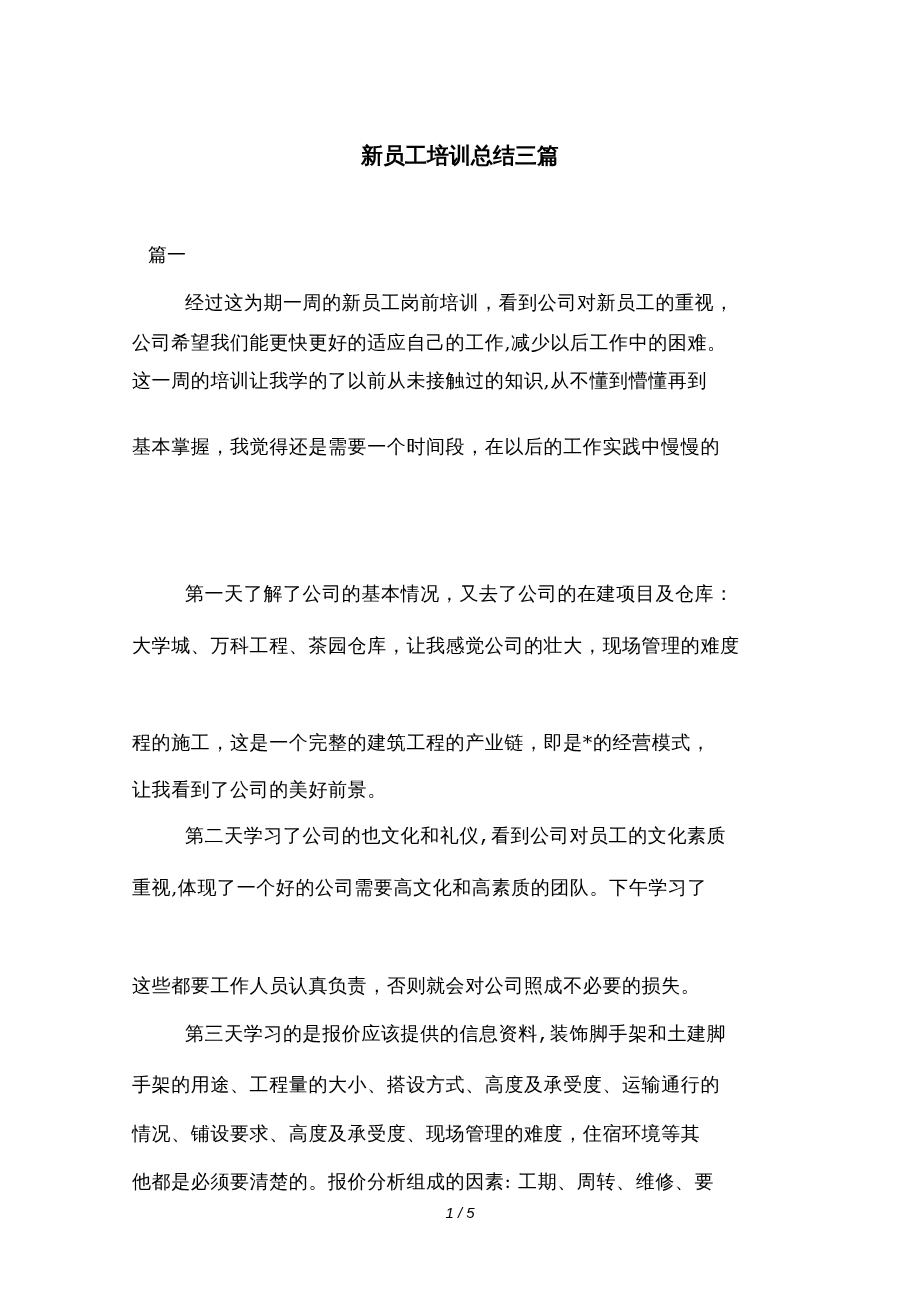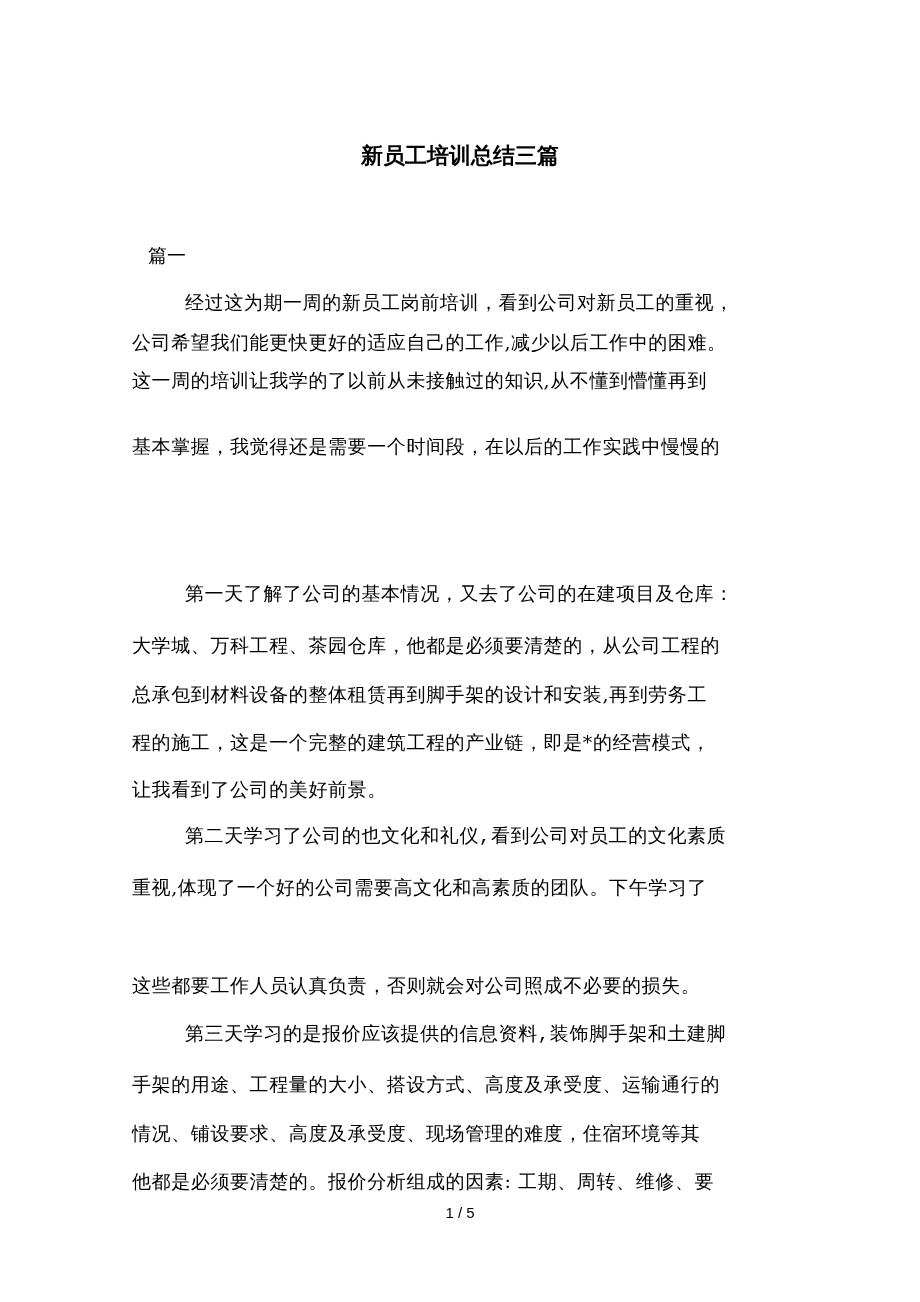--- a/index.html
+++ b/index.html
@@ -2,42 +2,41 @@
 <html><head>
 <meta charset="utf-8">
 <style>
   html, body { margin: 0; padding: 0; background: #ffffff; }
   body { width: 920px; height: 1302px; position: relative; overflow: hidden;
          font-family: "DejaVu Serif", "Liberation Serif", serif; color: #000; }
   .page { position: absolute; left: 0; top: 0; width: 920px; height: 1302px; background: #fff; }
   .title { position: absolute; top: 140px; left: 0; width: 920px; text-align: center;
            font-family: "DejaVu Sans", "Liberation Sans", sans-serif; font-weight: bold;
            font-size: 22px; line-height: 32px; letter-spacing: 0px; }
-  .section { position: absolute; top: 240px; left: 148px; font-size: 19px; line-height: 30px; }
+  .section { position: absolute; top: 240px; left: 148px; font-size: 19px; line-height: 30px; font-family: Liberation Serif, serif; }
   .line { position: absolute; left: 132px; width: 640px; font-size: 19px; line-height: 30px;
           white-space: nowrap; letter-spacing: 0.6px; }
   .line.indent { left: 185px; width: 596px; font-family: Liberation Mono, monospace; }
   .pager { position: absolute; top: 1203px; left: 0; width: 920px; text-align: center;
-           font-family: "Liberation Sans", sans-serif; font-size: 15px; line-height: 20px; }
+           font-family: "Liberation Sans", sans-serif; font-size: 15px; line-height: 20px; font-style: italic; }
 </style>
 </head>
 <body>
 
 <div class="page">
   <div class="title">新员工培训总结三篇</div>
   <div class="section">篇一</div>
 
   <div class="line indent" style="top:289px">经过这为期一周的新员工岗前培训，看到公司对新员工的重视，</div>
   <div class="line" style="top:327px">公司希望我们能更快更好的适应自己的工作,减少以后工作中的困难。</div>
   <div class="line" style="top:365px">这一周的培训让我学的了以前从未接触过的知识,从不懂到懵懂再到</div>
   <div class="line" style="top:431px">基本掌握，我觉得还是需要一个时间段，在以后的工作实践中慢慢的</div>
 
   <div class="line indent" style="top:580px">第一天了解了公司的基本情况，又去了公司的在建项目及仓库：</div>
-  <div class="line" style="top:630px">大学城、万科工程、茶园仓库，他都是必须要清楚的，从公司工程的</div>
-  <div class="line" style="top:679px">总承包到材料设备的整体租赁再到脚手架的设计和安装,再到劳务工</div>
+  <div class="line" style="top:630px">大学城、万科工程、茶园仓库，让我感觉公司的壮大，现场管理的难度</div>
   <div class="line" style="top:727px">程的施工，这是一个完整的建筑工程的产业链，即是*的经营模式，</div>
   <div class="line" style="top:774px">让我看到了公司的美好前景。</div>
 
   <div class="line indent" style="top:822px">第二天学习了公司的也文化和礼仪,看到公司对员工的文化素质</div>
   <div class="line" style="top:872px">重视,体现了一个好的公司需要高文化和高素质的团队。下午学习了</div>
   <div class="line" style="top:970px">这些都要工作人员认真负责，否则就会对公司照成不必要的损失。</div>
 
   <div class="line indent" style="top:1020px">第三天学习的是报价应该提供的信息资料,装饰脚手架和土建脚</div>
   <div class="line" style="top:1069px">手架的用途、工程量的大小、搭设方式、高度及承受度、运输通行的</div>
   <div class="line" style="top:1118px">情况、铺设要求、高度及承受度、现场管理的难度，住宿环境等其</div>

